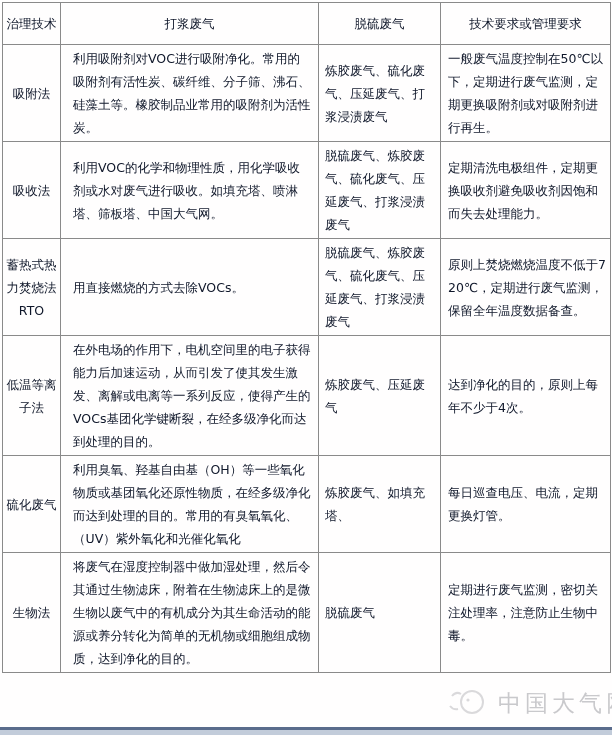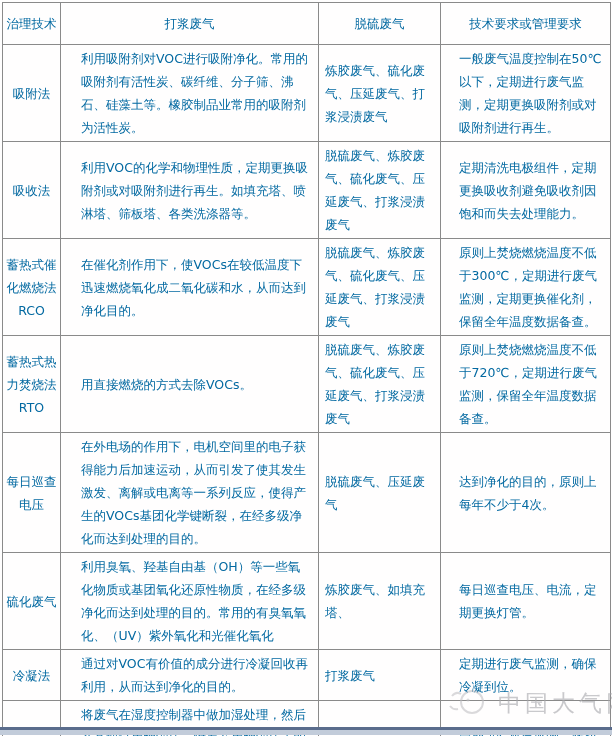--- a/index.html
+++ b/index.html
@@ -16,38 +16,38 @@
     left: 2px;
     top: 2px;
     width: 608px;
     border-collapse: collapse;
     table-layout: fixed;
   }
   .voc-table th, .voc-table td {
     border: 1px solid #8a8a8a;
     font-size: 12.5px;
     line-height: 23px;
-    color: #0369a1;
+    color: #0f172a;
     vertical-align: middle;
     word-break: break-all;
     overflow: hidden;
   }
   .voc-table th {
     font-weight: normal;
     text-align: center;
     padding: 2px 3px;
   }
   col.c-tech { width: 58px; }
   col.c-mech { width: 258px; }
   col.c-scope { width: 122px; }
   col.c-req { width: 170px; }
   td.cell-tech { text-align: center; padding: 2px 3px; }
-  td.cell-mech { text-align: left; padding: 2px 6px 2px 20px; }
+  td.cell-mech { text-align: left; padding: 2px 6px 2px 12px; }
   td.cell-scope { padding: 2px 6px; }
-  td.cell-req { text-align: left; padding: 2px 4px 2px 18px; margin-left: 38px; }
+  td.cell-req { text-align: left; padding: 2px 4px 2px 7px; margin-left: 38px; }
   tr.hdr { height: 42px; }
   tr.r0 { height: 93px; }
   tr.r1 { height: 70px; }
   tr.r2 { height: 89px; }
   tr.r3 { height: 85px; }
   tr.r4 { height: 116px; }
   tr.r5 { height: 86px; }
   tr.r6 { height: 45px; }
   tr.r7 { height: 94px; }
   .watermark {
@@ -101,53 +101,41 @@
     </thead>
     <tbody>
       <tr class="r0">
         <td class="cell-tech">吸附法</td>
         <td class="cell-mech">利用吸附剂对VOC进行吸附净化。常用的吸附剂有活性炭、碳纤维、分子筛、沸石、硅藻土等。橡胶制品业常用的吸附剂为活性炭。</td>
         <td class="cell-scope">炼胶废气、硫化废气、压延废气、打浆浸渍废气</td>
         <td class="cell-req">一般废气温度控制在50℃以下，定期进行废气监测，定期更换吸附剂或对吸附剂进行再生。</td>
       </tr>
       <tr class="r1">
         <td class="cell-tech">吸收法</td>
-        <td class="cell-mech">利用VOC的化学和物理性质，定期更换吸附剂或对吸附剂进行再生。如填充塔、喷淋塔、筛板塔、各类洗涤器等。</td>
+        <td class="cell-mech">利用VOC的化学和物理性质，用化学吸收剂或水对废气进行吸收。如填充塔、喷淋塔、筛板塔、中国大气网。</td>
         <td class="cell-scope">脱硫废气、炼胶废气、硫化废气、压延废气、打浆浸渍废气</td>
         <td class="cell-req">定期清洗电极组件，定期更换吸收剂避免吸收剂因饱和而失去处理能力。</td>
-      </tr>
-      <tr class="r2">
-        <td class="cell-tech">蓄热式催化燃烧法RCO</td>
-        <td class="cell-mech">在催化剂作用下，使VOCs在较低温度下迅速燃烧氧化成二氧化碳和水，从而达到净化目的。</td>
-        <td class="cell-scope">脱硫废气、炼胶废气、硫化废气、压延废气、打浆浸渍废气</td>
-        <td class="cell-req">原则上焚烧燃烧温度不低于300℃，定期进行废气监测，定期更换催化剂，保留全年温度数据备查。</td>
       </tr>
       <tr class="r3">
         <td class="cell-tech">蓄热式热力焚烧法RTO</td>
         <td class="cell-mech">用直接燃烧的方式去除VOCs。</td>
         <td class="cell-scope">脱硫废气、炼胶废气、硫化废气、压延废气、打浆浸渍废气</td>
         <td class="cell-req">原则上焚烧燃烧温度不低于720℃，定期进行废气监测，保留全年温度数据备查。</td>
       </tr>
       <tr class="r4">
-        <td class="cell-tech">每日巡查电压</td>
+        <td class="cell-tech">低温等离子法</td>
         <td class="cell-mech">在外电场的作用下，电机空间里的电子获得能力后加速运动，从而引发了使其发生激发、离解或电离等一系列反应，使得产生的VOCs基团化学键断裂，在经多级净化而达到处理的目的。</td>
-        <td class="cell-scope">脱硫废气、压延废气</td>
+        <td class="cell-scope">炼胶废气、压延废气</td>
         <td class="cell-req">达到净化的目的，原则上每年不少于4次。</td>
       </tr>
       <tr class="r5">
         <td class="cell-tech">硫化废气</td>
         <td class="cell-mech">利用臭氧、羟基自由基（OH）等一些氧化物质或基团氧化还原性物质，在经多级净化而达到处理的目的。常用的有臭氧氧化、（UV）紫外氧化和光催化氧化</td>
         <td class="cell-scope">炼胶废气、如填充塔、</td>
         <td class="cell-req">每日巡查电压、电流，定期更换灯管。</td>
-      </tr>
-      <tr class="r6">
-        <td class="cell-tech">冷凝法</td>
-        <td class="cell-mech">通过对VOC有价值的成分进行冷凝回收再利用，从而达到净化的目的。</td>
-        <td class="cell-scope">打浆废气</td>
-        <td class="cell-req">定期进行废气监测，确保冷凝到位。</td>
       </tr>
       <tr class="r7">
         <td class="cell-tech">生物法</td>
         <td class="cell-mech">将废气在湿度控制器中做加湿处理，然后令其通过生物滤床，附着在生物滤床上的是微生物以废气中的有机成分为其生命活动的能源或养分转化为简单的无机物或细胞组成物质，达到净化的目的。</td>
         <td class="cell-scope">脱硫废气</td>
         <td class="cell-req">定期进行废气监测，密切关注处理率，注意防止生物中毒。</td>
       </tr>
     </tbody>
   </table>
 

